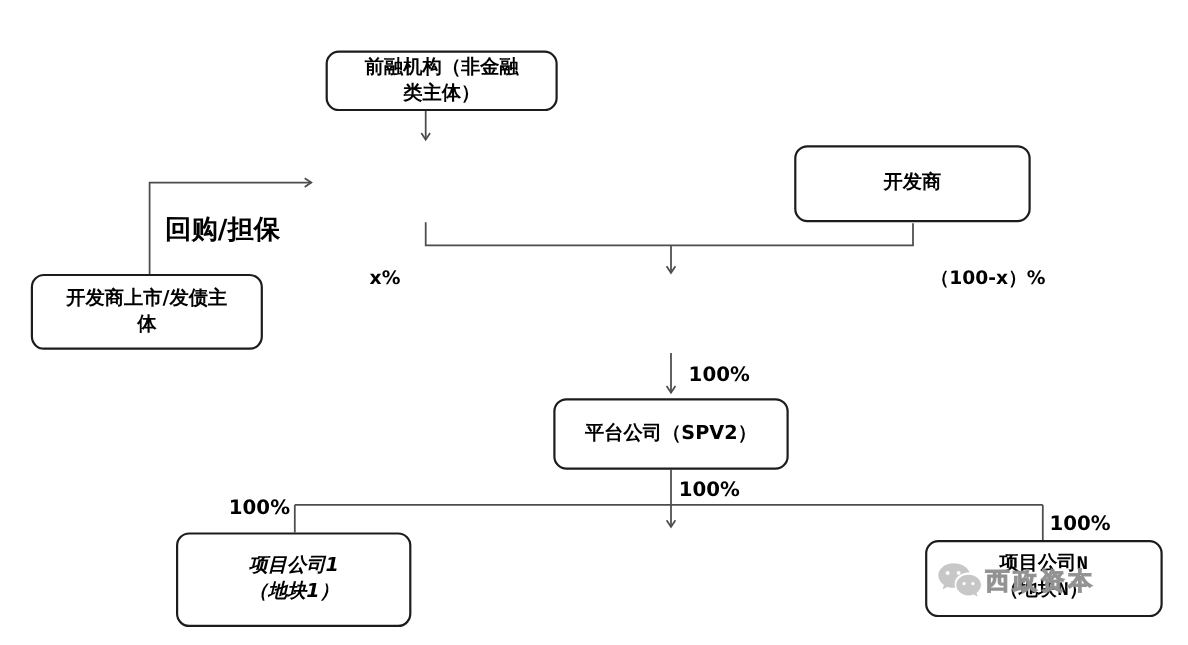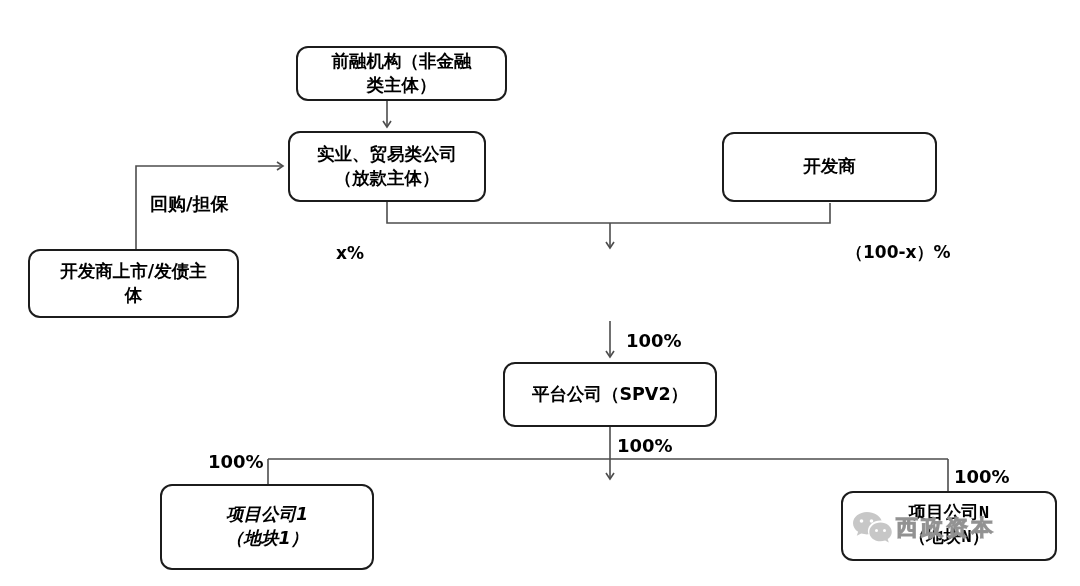--- a/index.html
+++ b/index.html
@@ -45,21 +45,21 @@
   .n7 { left: 502px; top: 484px; width: 213px; height: 69px; }
   .n8 { left: 841px; top: 491px; width: 216px; height: 70px; font-family: Liberation Mono, monospace; }
 
   .edge-label {
     position: absolute;
     font-weight: bold;
     color: #000000;
     font-size: 17px;
     white-space: nowrap;
   }
-  .lbl-repurchase { left: 150px; top: 192px; font-size: 18px; }
+  .lbl-repurchase { left: 150px; top: 192px; font-size: 24px; }
   .lbl-xpct       { left: 336px; top: 243px; }
   .lbl-100minusx  { left: 846px; top: 241px; }
   .lbl-spv1       { left: 626px; top: 330px; font-size: 18px; }
   .lbl-spv2       { left: 617px; top: 435px; font-size: 18px; }
   .lbl-left100    { left: 208px; top: 451px; font-size: 18px; }
   .lbl-right100   { left: 954px; top: 466px; font-size: 18px; }
 
   .watermark {
     position: absolute;
     left: 850px; top: 508px;
@@ -100,24 +100,20 @@
       <path d="M268,459 H948"></path>
       <path d="M268,459 V484"></path>
       <path d="M948,459 V491"></path>
     </g>
   </svg>
 
   <div class="node n0">
     <div class="node-label">前融机构（非金融
 类主体）</div>
   </div>
-  <div class="node n1">
-    <div class="node-label">实业、贸易类公司
-（放款主体）</div>
-  </div>
   <div class="node n2">
     <div class="node-label">开发商</div>
   </div>
   <div class="node n3">
     <div class="node-label">开发商上市/发债主
 体</div>
   </div>
   <div class="node n5">
     <div class="node-label">平台公司（SPV2）</div>
   </div>

